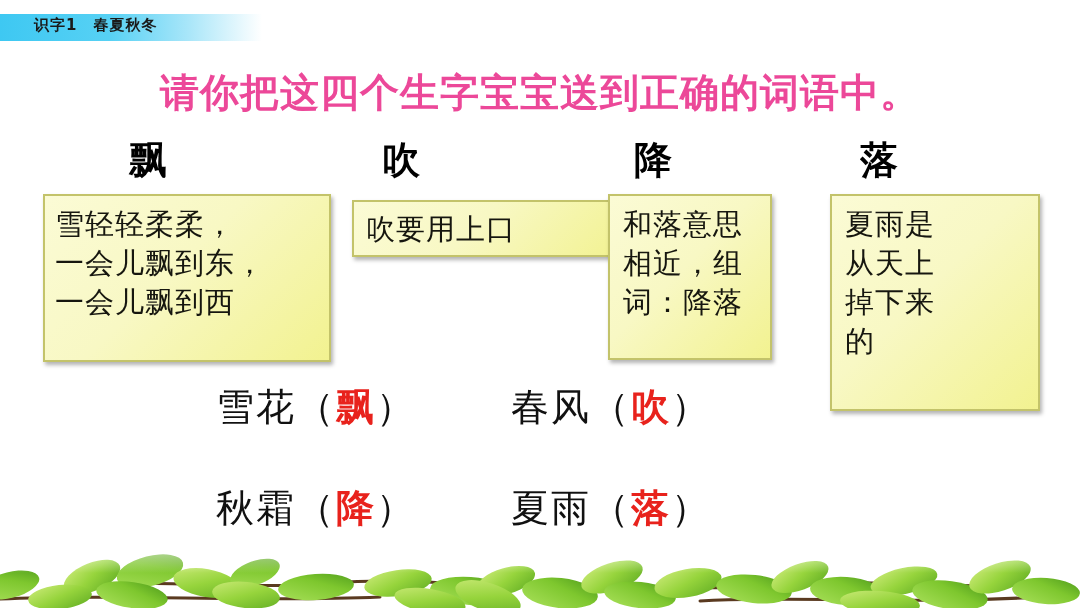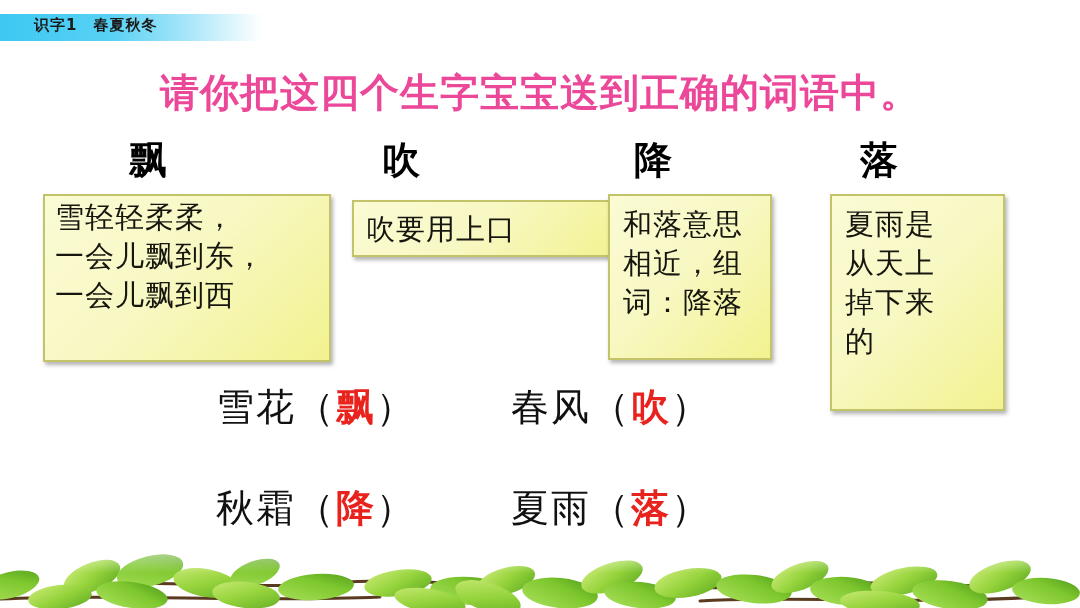--- a/index.html
+++ b/index.html
@@ -76,32 +76,32 @@
     color: #16160f;
   }
   .hint-line {
     white-space: nowrap;
     font-size: 29px;
     line-height: 39px;
     letter-spacing: 1px;
   }
   #hint-box-0 {
     left: 43px; top: 194px; width: 288px; height: 168px;
-    padding: 2px 0 0 10px;
+    padding: 9px 0 0 10px;
   }
   #hint-box-1 {
     left: 352px; top: 200px; width: 275px; height: 57px;
     padding: 8px 0 0 12px;
   }
   #hint-box-2 {
     left: 608px; top: 194px; width: 164px; height: 166px;
     padding: 9px 0 0 13px;
   }
   #hint-box-3 {
-    left: 830px; top: 194px; width: 175px; height: 217px;
+    left: 830px; top: 194px; width: 210px; height: 217px;
     padding: 9px 1px 0 13px;
   }
 
   
   .answer-item {
     position: absolute;
     white-space: nowrap;
     font-size: 38px;
     color: #111111;
     font-family: "DejaVu Serif", "Liberation Serif", serif;

